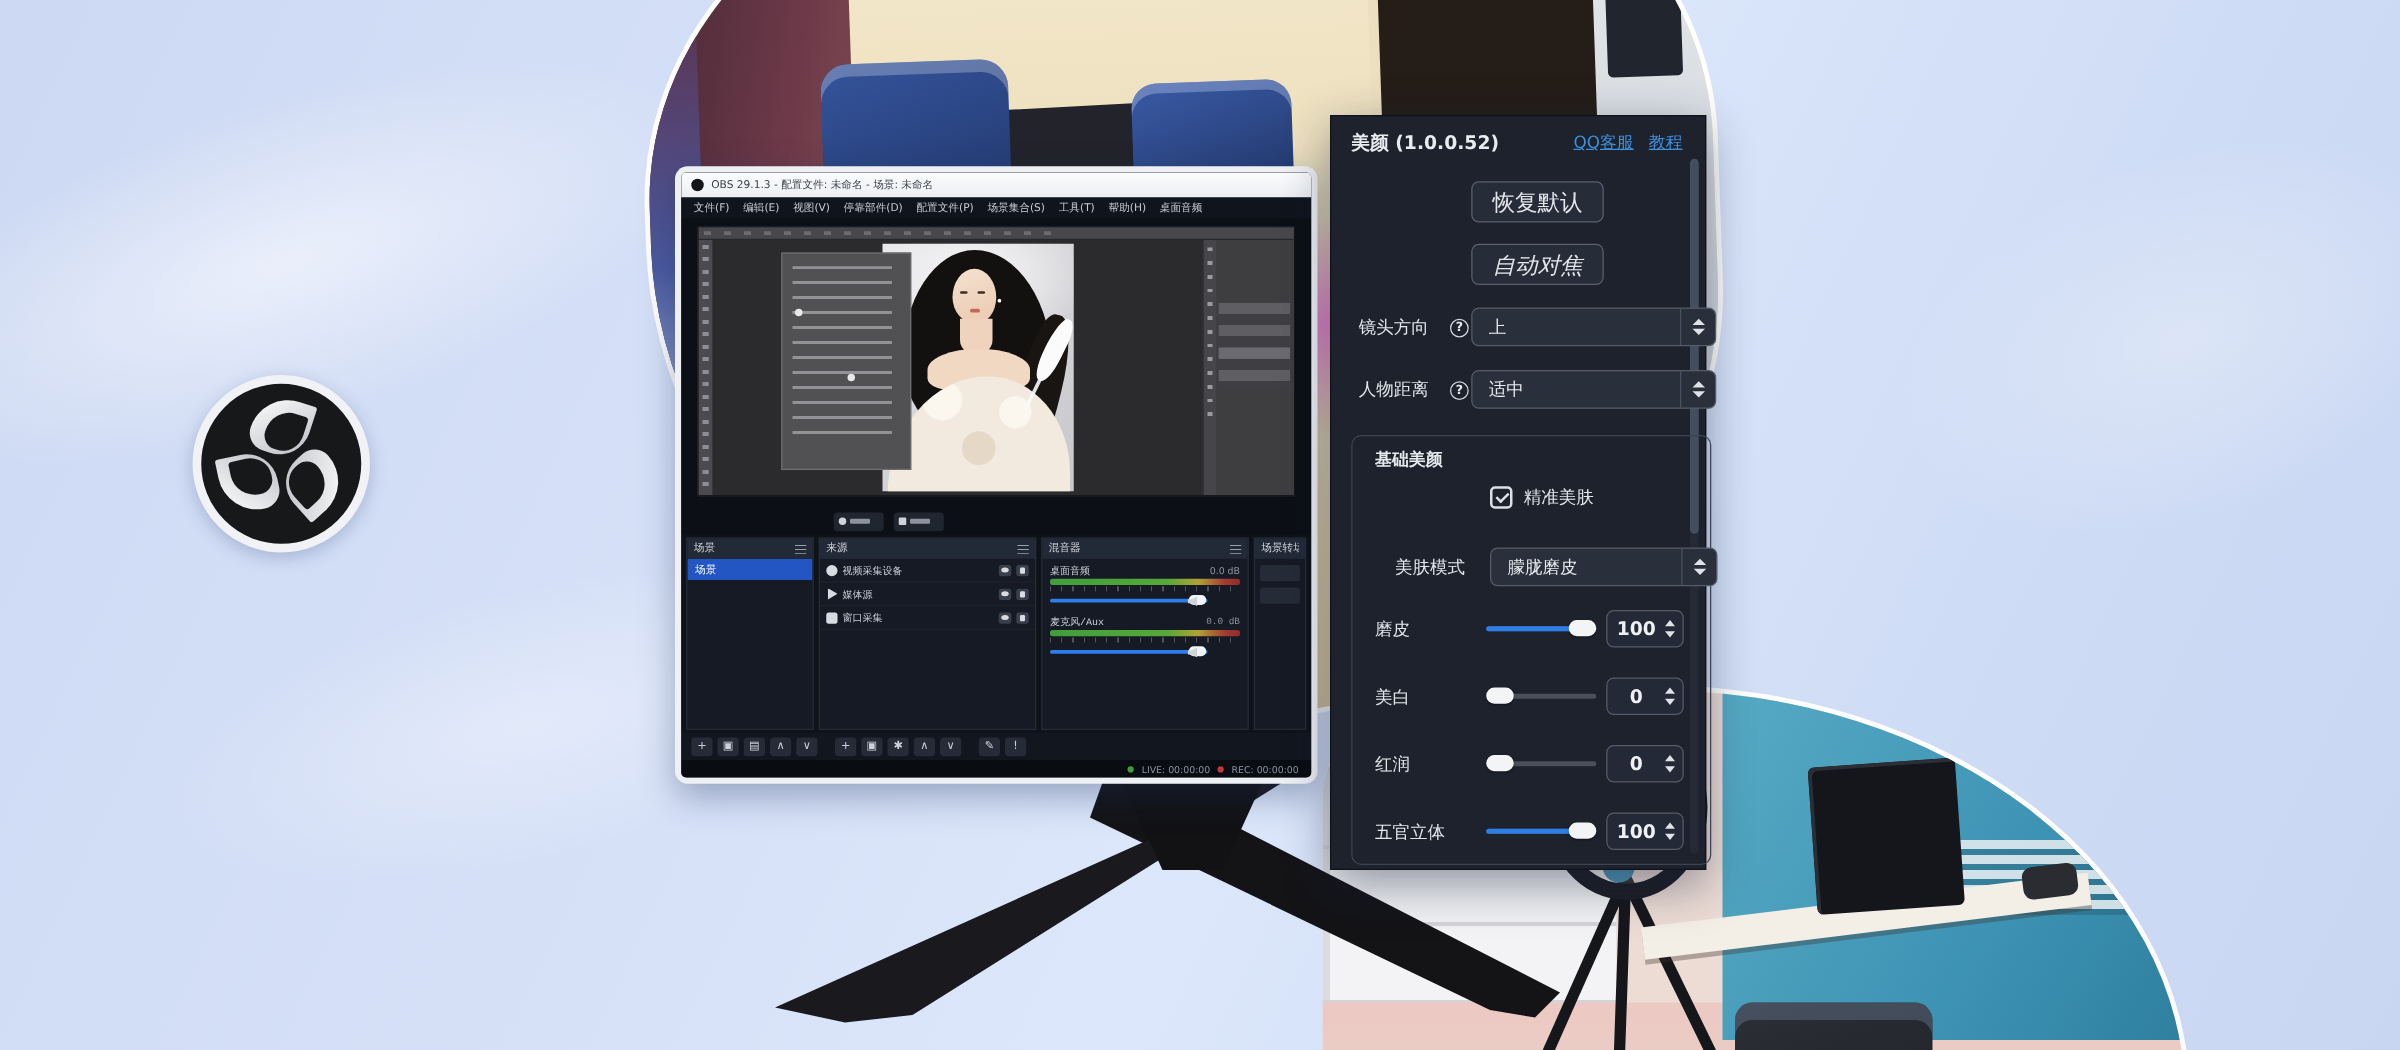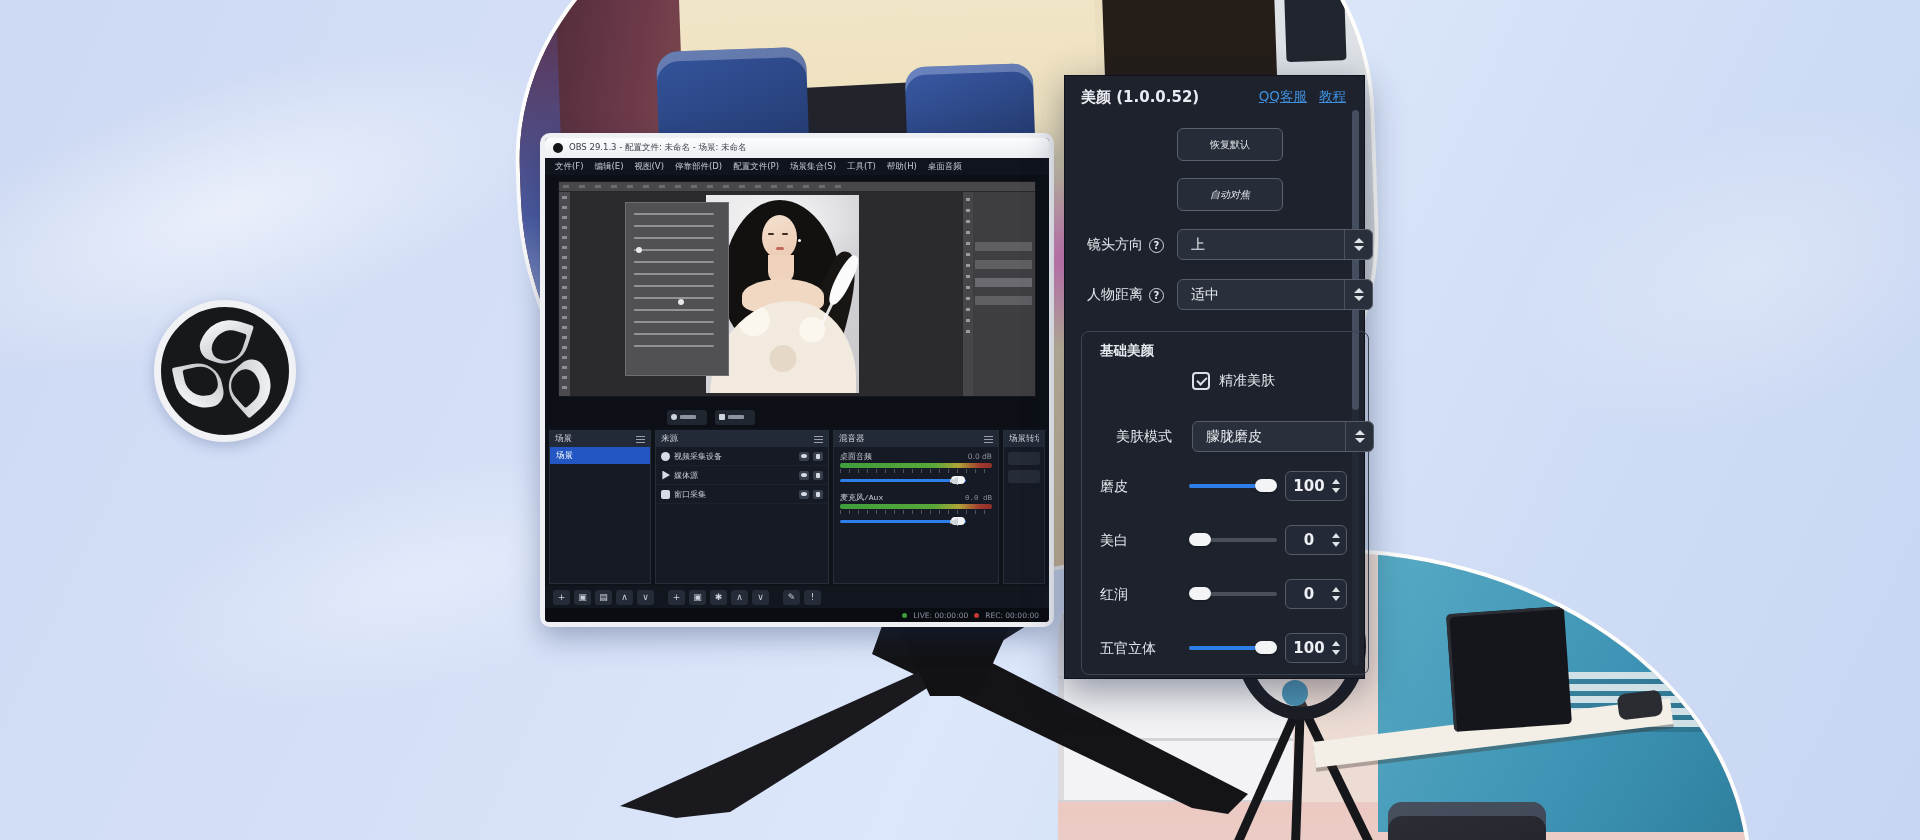--- a/index.html
+++ b/index.html
@@ -166,30 +166,30 @@
   .toolsbar{position:absolute;left:0;top:448px;right:0;height:22px;background:#12161f;display:flex;align-items:center;gap:14px;padding:0 8px;}
   .tgroup{display:flex;gap:4px;}
   .tbtn{width:17px;height:15px;border-radius:3px;background:#252b37;color:#cdd2da;font-size:9px;line-height:15px;text-align:center;}
   .statusbar{position:absolute;left:0;top:470px;right:0;height:14px;background:#090c11;display:flex;align-items:center;justify-content:flex-end;gap:6px;padding:0 10px;}
   .statusbar .txt{font-size:7.5px;color:#8b93a0;white-space:nowrap;}
   .dot{width:5px;height:5px;border-radius:50%;}
   .dot.red{background:#c23a34;}
   .dot.grn{background:#3f9e3c;}
 
   
-  .panel{left:1064px;top:75px;width:301px;height:604px;z-index:10;background:#1d222d;
+  .panel{left:1064px;top:92px;width:301px;height:604px;z-index:10;background:#1d222d;
     border:1px solid #10131a;box-shadow:0 12px 36px rgba(20,30,60,.45);box-sizing:border-box;}
   .p-head{position:absolute;left:16px;right:18px;top:10px;height:22px;display:flex;align-items:center;}
   .p-title{font-size:15px;font-weight:700;color:#e9ebf0;flex:1;white-space:nowrap;}
   .p-link{font-size:13.5px;color:#3f8fdd;text-decoration:underline;margin-left:12px;white-space:nowrap;}
   .p-scroll{position:absolute;right:5px;top:34px;bottom:12px;width:7px;background:#232a36;border-radius:4px;}
   .p-thumb{position:absolute;left:0;right:0;top:0;height:300px;background:#454e5e;border-radius:4px;}
   .p-btn{position:absolute;left:112px;width:106px;height:33px;background:#272d38;border:1px solid #5a6070;
-    border-radius:6px;color:#e2e5ea;font-size:10px;display:flex;align-items:center;justify-content:center;box-sizing:border-box;}
-  .row-label{position:absolute;left:22px;font-size:14px;color:#e2e5ea;display:flex;align-items:center;gap:6px;white-space:nowrap;}
+    border-radius:6px;color:#e2e5ea;font-size:18px;display:flex;align-items:center;justify-content:center;box-sizing:border-box;}
+  .row-label{position:absolute;left:22px;font-size:14px;color:#e2e5ea;display:flex;align-items:center;gap:17px;white-space:nowrap;}
   .help{width:15px;height:15px;border-radius:50%;border:1.5px solid #d4d8de;color:#e6e9ee;
     font-size:10px;font-weight:700;display:inline-flex;align-items:center;justify-content:center;box-sizing:border-box;}
   .combo{position:absolute;height:31px;background:#2a303b;border:1px solid #565d68;border-radius:6px;box-sizing:border-box;display:flex;align-items:center;}
   .combo .val{flex:1;font-size:14px;color:#e6e9ee;padding-left:13px;white-space:nowrap;overflow:hidden;}
   .combo .cv{width:27px;align-self:stretch;border-left:1px solid #4a5160;display:flex;flex-direction:column;align-items:center;justify-content:center;gap:3px;flex:0 0 auto;}
   .car{width:0;height:0;border-left:5px solid transparent;border-right:5px solid transparent;}
   .car.up{border-bottom:5px solid #dfe3e8;}
   .car.dn{border-top:5px solid #dfe3e8;}
   .gbox{position:absolute;left:16px;top:255px;width:288px;height:344px;border:1px solid #3c4452;border-radius:8px;box-sizing:border-box;}
   .g-title{position:absolute;left:18px;top:10px;font-size:13.5px;font-weight:700;color:#e6e9ee;}

